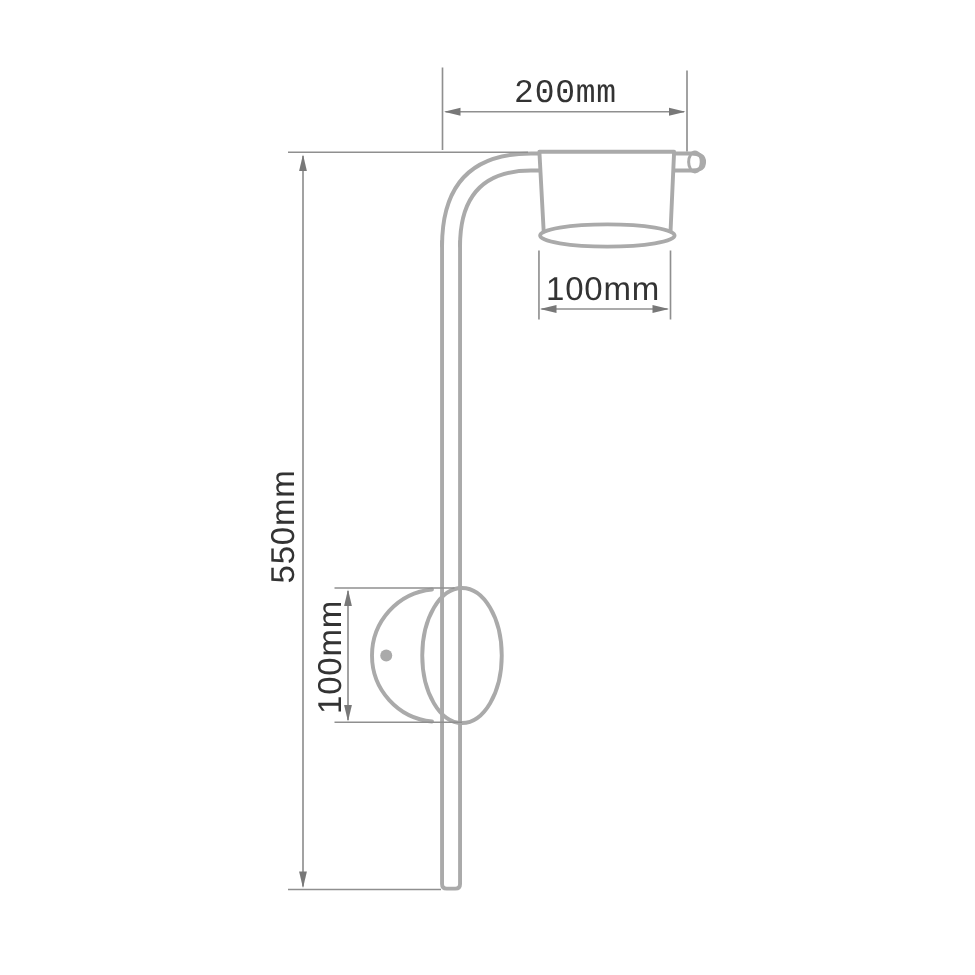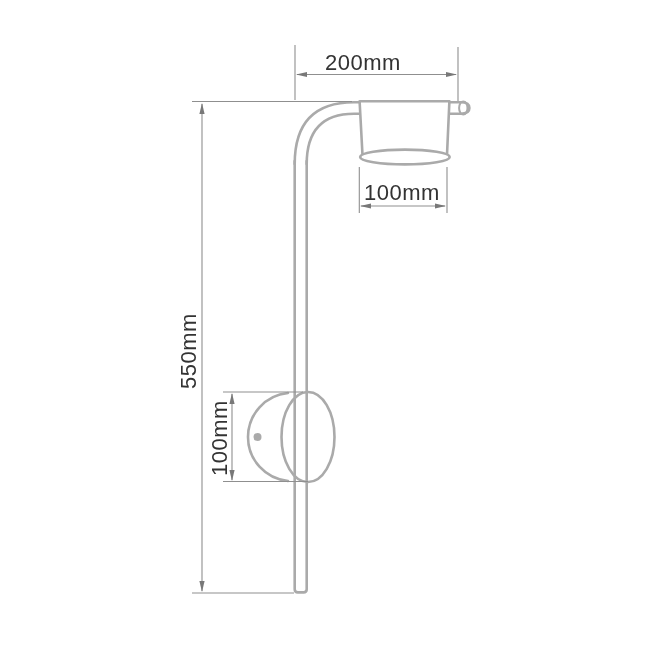--- a/index.html
+++ b/index.html
@@ -98,20 +98,20 @@
       <g>
         <path d="M 223,392 H 303"></path>
         <path d="M 223,481.5 H 308"></path>
         <path d="M 232,394 V 480"></path>
         <path d="M 232,393 L 229.4,404 L 234.6,404 Z" fill="#787878" stroke="none"></path>
         <path d="M 232,481 L 229.4,470 L 234.6,470 Z" fill="#787878" stroke="none"></path>
       </g>
     </g>
   </svg>
 
-  <span class="dim-label h-top" style="left:363px; top:74px;">200mm</span>
+  <span class="dim-label h-top" style="left:377px; top:74px;font-family:Liberation Mono, monospace;">200mm</span>
 
   <span class="dim-label v-rot" style="left:189px; top:351px;">550mm</span>
 
   <span class="dim-label h-top" style="left:402px; top:204px;">100mm</span>
 
   <span class="dim-label v-rot" style="left:220px; top:438px;">100mm</span>
 </div>
 
 </body></html>

